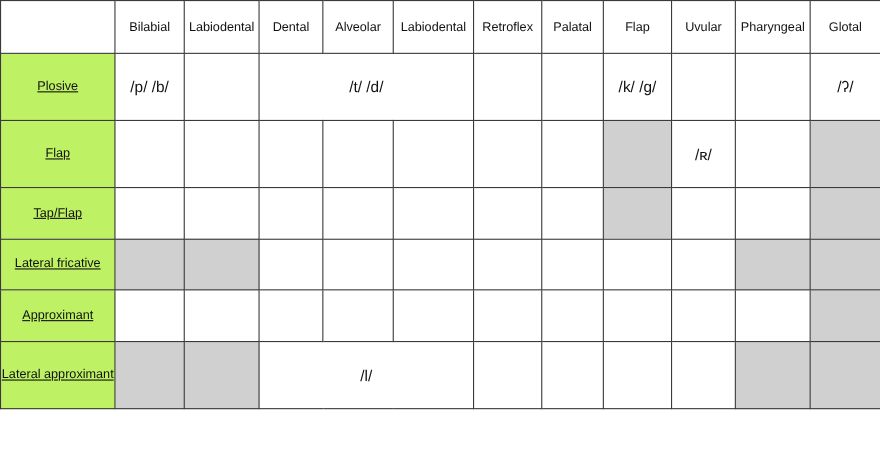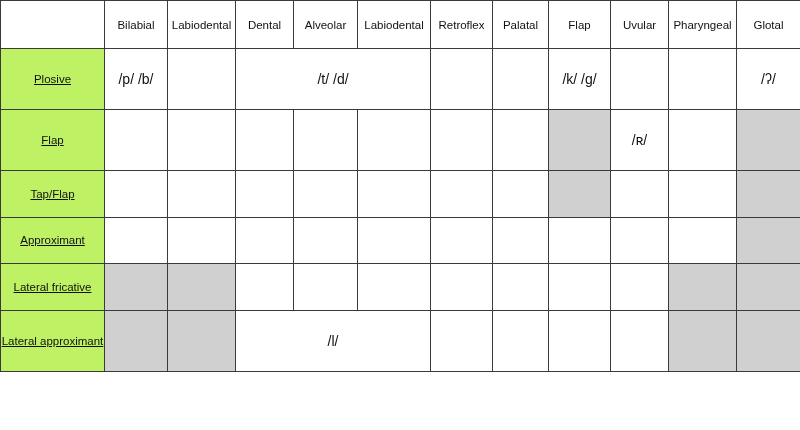--- a/index.html
+++ b/index.html
@@ -136,45 +136,45 @@
         <td class="cell"></td>
         <td class="cell"></td>
         <td class="cell"></td>
         <td class="cell"></td>
         <td class="cell shaded"></td>
         <td class="cell"></td>
         <td class="cell"></td>
         <td class="cell shaded"></td>
       </tr>
       <tr>
+        <td class="rowlabel">Lateral fricative</td>
+        <td class="cell shaded"></td>
+        <td class="cell shaded"></td>
+        <td class="cell"></td>
+        <td class="cell"></td>
+        <td class="cell"></td>
+        <td class="cell"></td>
+        <td class="cell"></td>
+        <td class="cell"></td>
+        <td class="cell"></td>
+        <td class="cell shaded"></td>
+        <td class="cell shaded"></td>
+      </tr>
+      <tr>
         <td class="rowlabel">Approximant</td>
         <td class="cell"></td>
         <td class="cell"></td>
         <td class="cell"></td>
         <td class="cell"></td>
         <td class="cell"></td>
         <td class="cell"></td>
         <td class="cell"></td>
         <td class="cell"></td>
         <td class="cell"></td>
         <td class="cell"></td>
-        <td class="cell shaded"></td>
-      </tr>
-      <tr>
-        <td class="rowlabel">Lateral fricative</td>
-        <td class="cell shaded"></td>
-        <td class="cell shaded"></td>
-        <td class="cell"></td>
-        <td class="cell"></td>
-        <td class="cell"></td>
-        <td class="cell"></td>
-        <td class="cell"></td>
-        <td class="cell"></td>
-        <td class="cell"></td>
-        <td class="cell shaded"></td>
         <td class="cell shaded"></td>
       </tr>
       <tr>
         <td class="rowlabel">Lateral approximant</td>
         <td class="cell shaded"></td>
         <td class="cell shaded"></td>
         <td class="cell" colspan="3">/l/</td>
         <td class="cell"></td>
         <td class="cell"></td>
         <td class="cell"></td>

